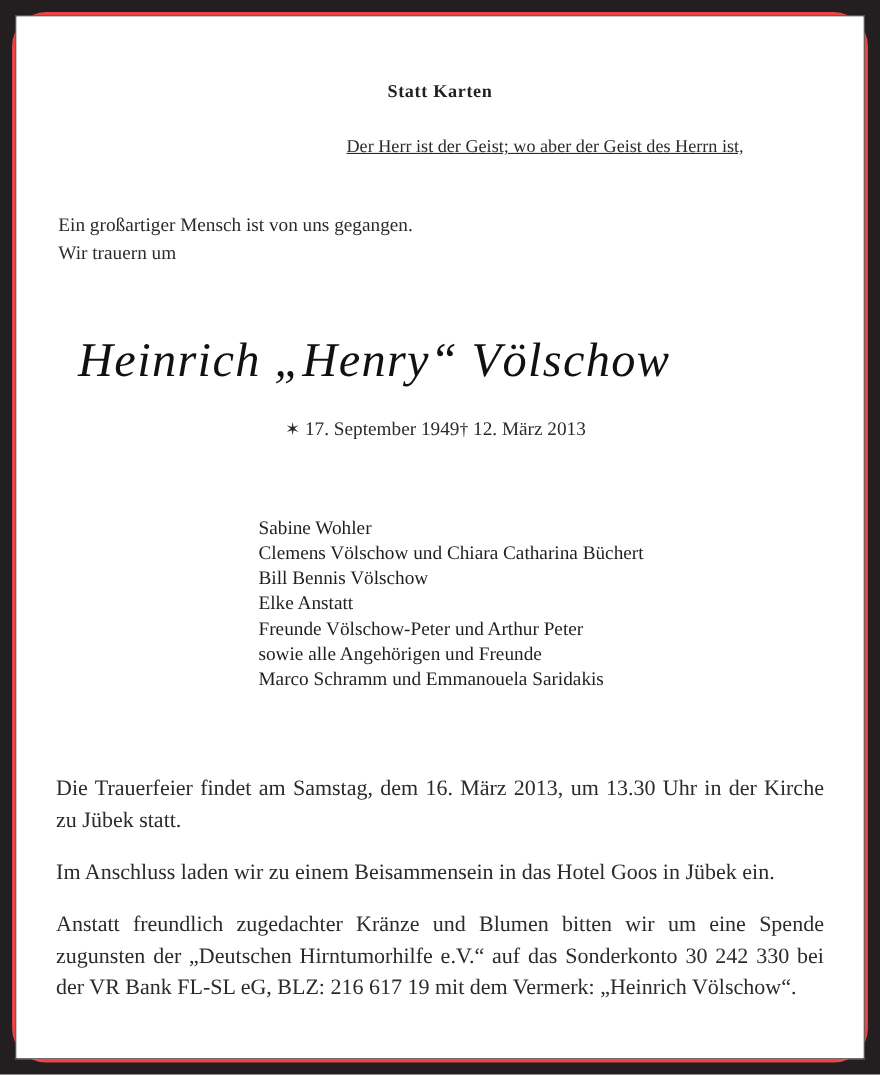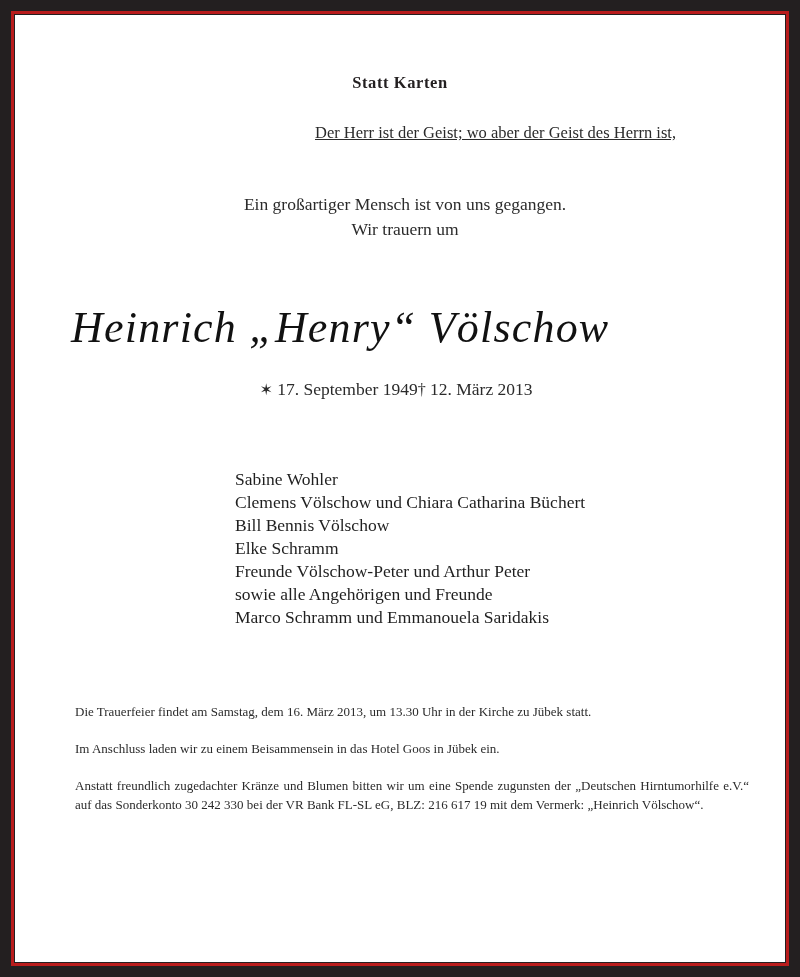--- a/index.html
+++ b/index.html
@@ -21,22 +21,23 @@
     box-sizing: border-box;
     width: 800px;
     height: 977px;
     background: #231f20;
     padding: 11px;
   }
   .frame-gap {
     box-sizing: border-box;
     width: 100%;
     height: 100%;
-    background: #b91c1c;
+    background: #ef4444;
     padding: 3px;
+    border-radius: 31px;
   }
   .frame-inner-rule {
     box-sizing: border-box;
     width: 100%;
     height: 100%;
     border: 1.6px solid #231f20;
     background: #ffffff;
   }
   .card {
     box-sizing: border-box;
@@ -74,21 +75,21 @@
 
   
   .intro {
     margin: 0;
     padding-top: 47px;
     padding-left: 10px;
     font-size: 17.5px;
     line-height: 1.42;
     color: #2b2b2b;
   }
-  .intro .line { display: block; text-align: center; }
+  .intro .line { display: block; }
 
   
   .deceased-name {
     margin: 16px;
     padding-top: 47px;
     padding-left: 12px;
     font-style: italic;
     font-size: 44px;
     letter-spacing: 1.2px;
     line-height: 1.05;
@@ -120,24 +121,23 @@
     font-weight: 400;
     color: #1f1f1f;
   }
   .survivors li { white-space: nowrap; }
 
   
   .details {
     padding-top: 74px;
     padding-left: 8px;
     padding-right: 8px;
-    font-size: 13px;
+    font-size: 20px;
     line-height: 1.45;
     color: #2b2b2b;
-    margin-left: 24px;
   }
   .details p {
     margin: 0 0 18px 0;
     text-align: justify;
     text-justify: inter-word;
   }
   .details p:last-child { margin-bottom: 0; }
 </style>
 </head>
 <body>
@@ -168,21 +168,21 @@
           <div class="date-item">
             <span class="sym">†</span>
             <span>12. März 2013</span>
           </div>
         </div>
 
         <ul class="survivors">
           <li>Sabine Wohler</li>
           <li>Clemens Völschow und Chiara Catharina Büchert</li>
           <li>Bill Bennis Völschow</li>
-          <li>Elke Schramm</li>
+          <li>Elke Anstatt</li>
           <li>Freunde Völschow-Peter und Arthur Peter</li>
           <li>sowie alle Angehörigen und Freunde</li>
           <li>Marco Schramm und Emmanouela Saridakis</li>
         </ul>
 
         <div class="details">
           <p>Die Trauerfeier findet am Samstag, dem 16. März 2013, um 13.30 Uhr in der Kirche zu Jübek statt.</p>
           <p>Im Anschluss laden wir zu einem Beisammensein in das Hotel Goos in Jübek ein.</p>
           <p>Anstatt freundlich zugedachter Kränze und Blumen bitten wir um eine Spende zugunsten der „Deutschen Hirntumorhilfe e.V.“ auf das Sonderkonto 30 242 330 bei der VR Bank FL-SL eG, BLZ: 216 617 19 mit dem Vermerk: „Heinrich Völschow“.</p>
         </div>

